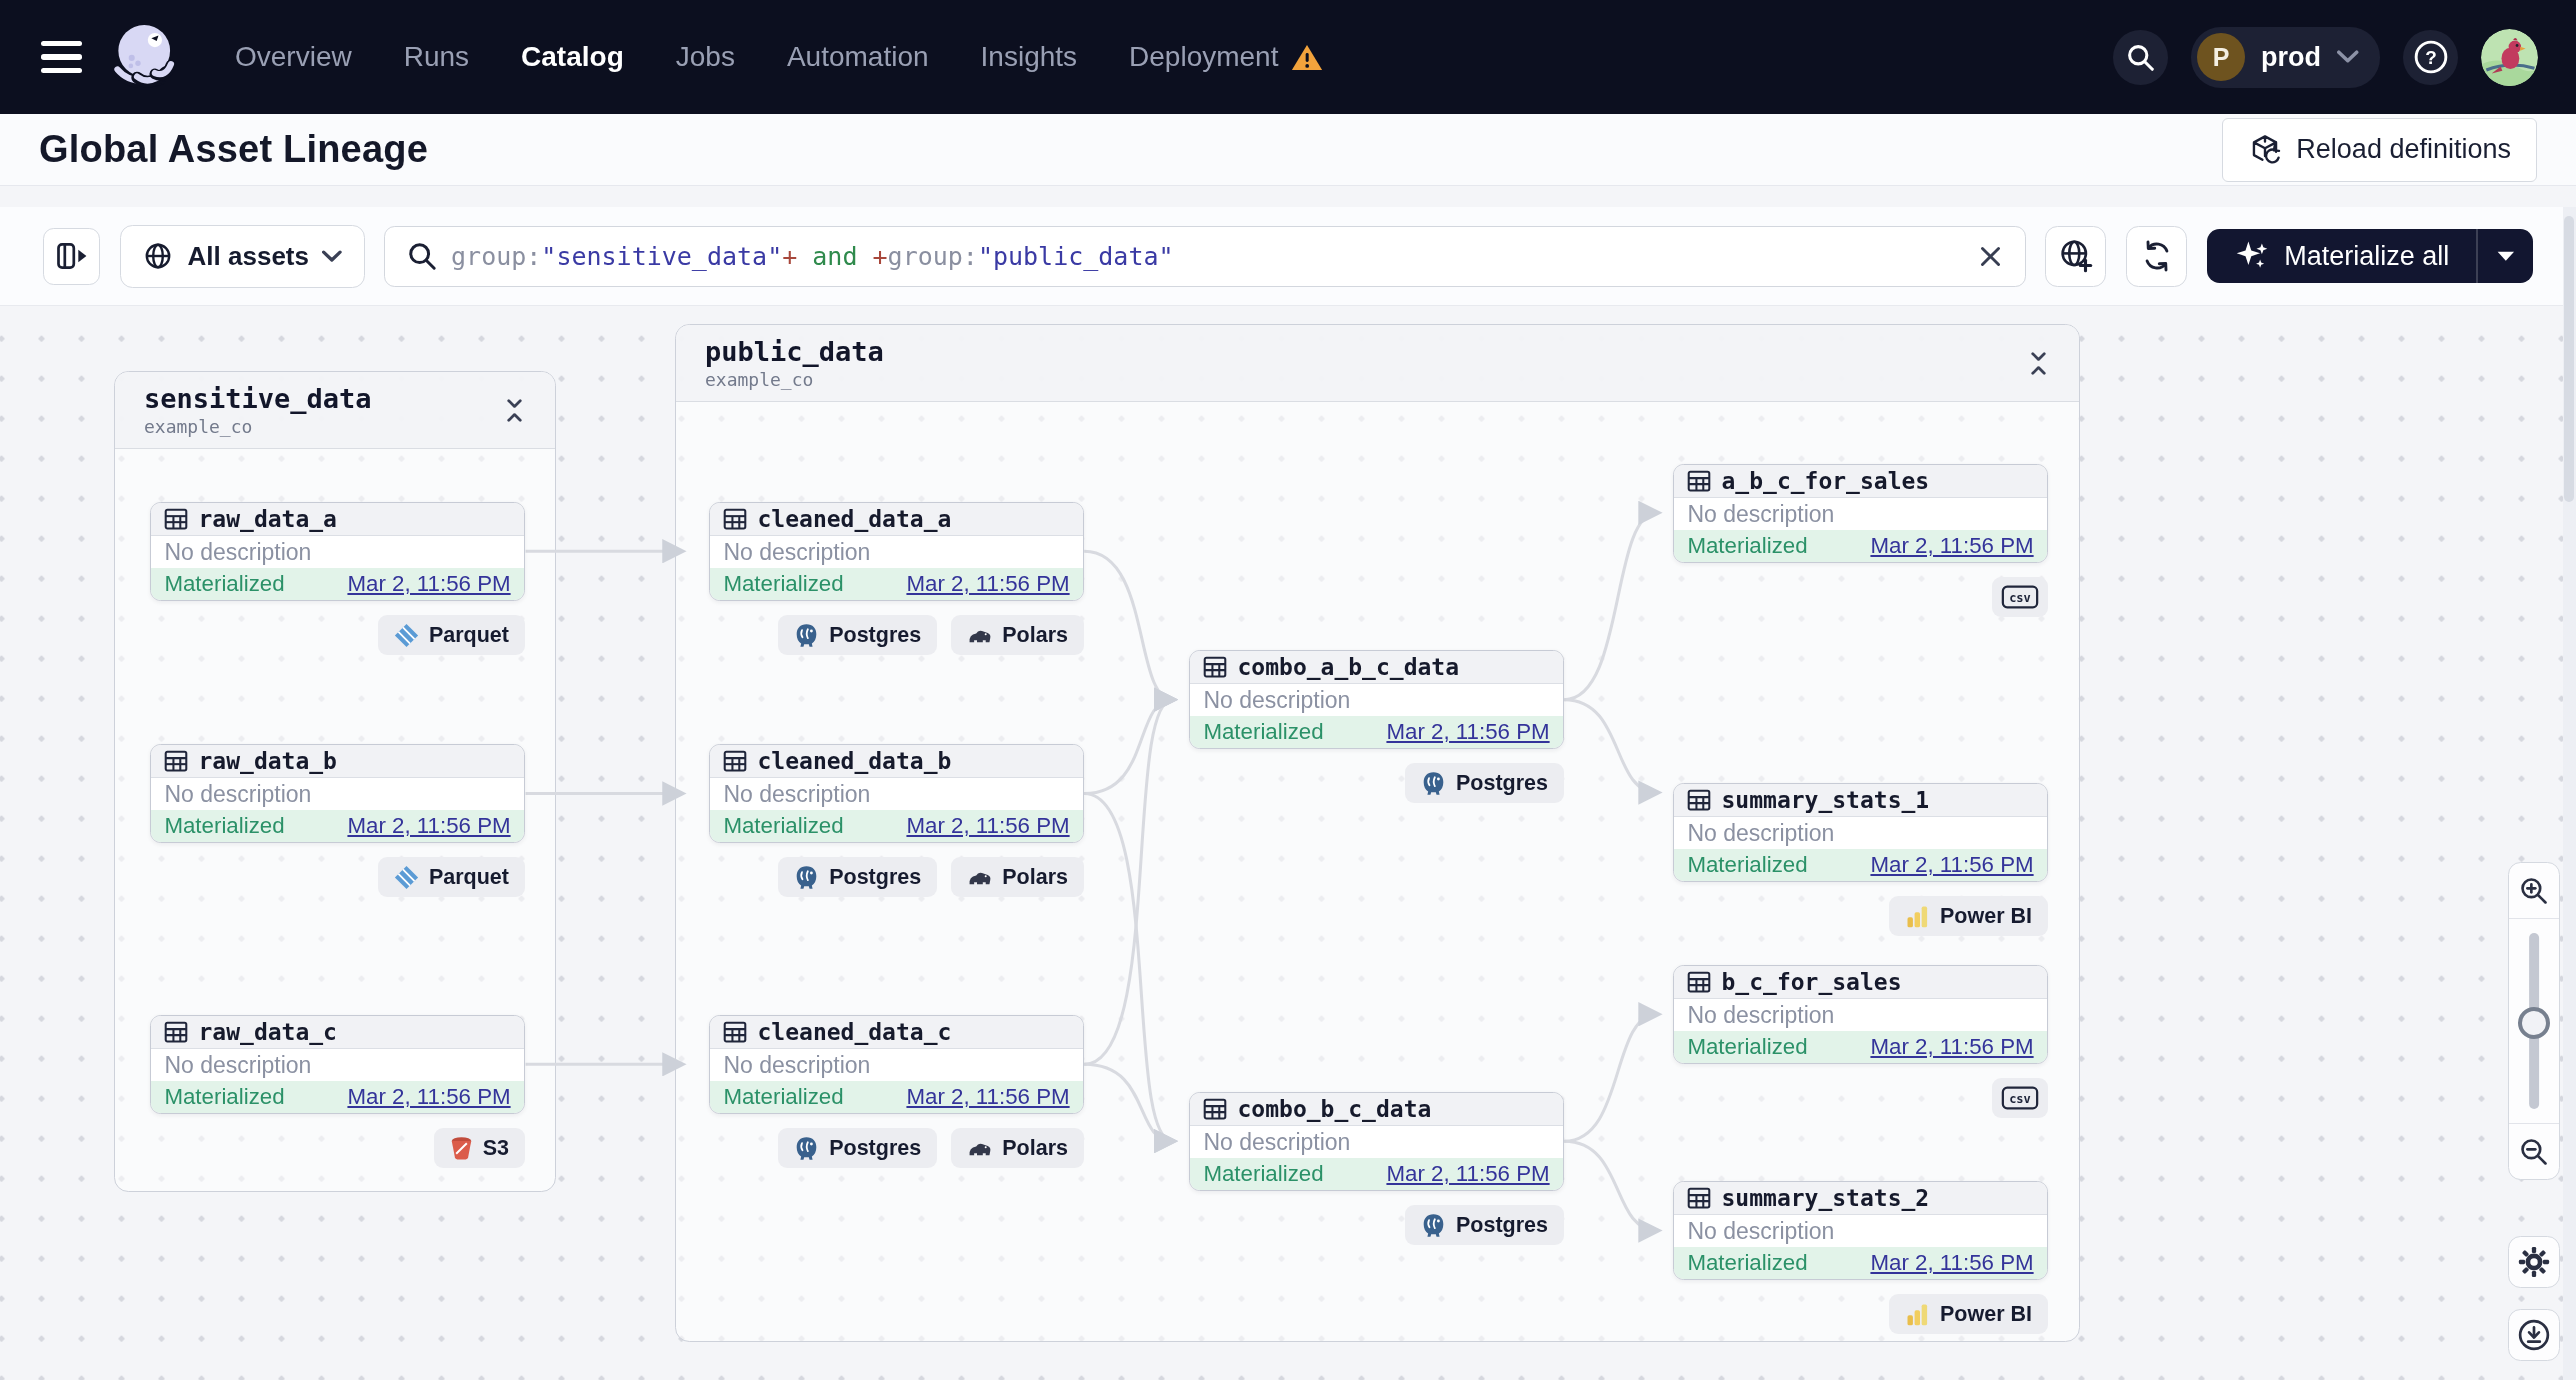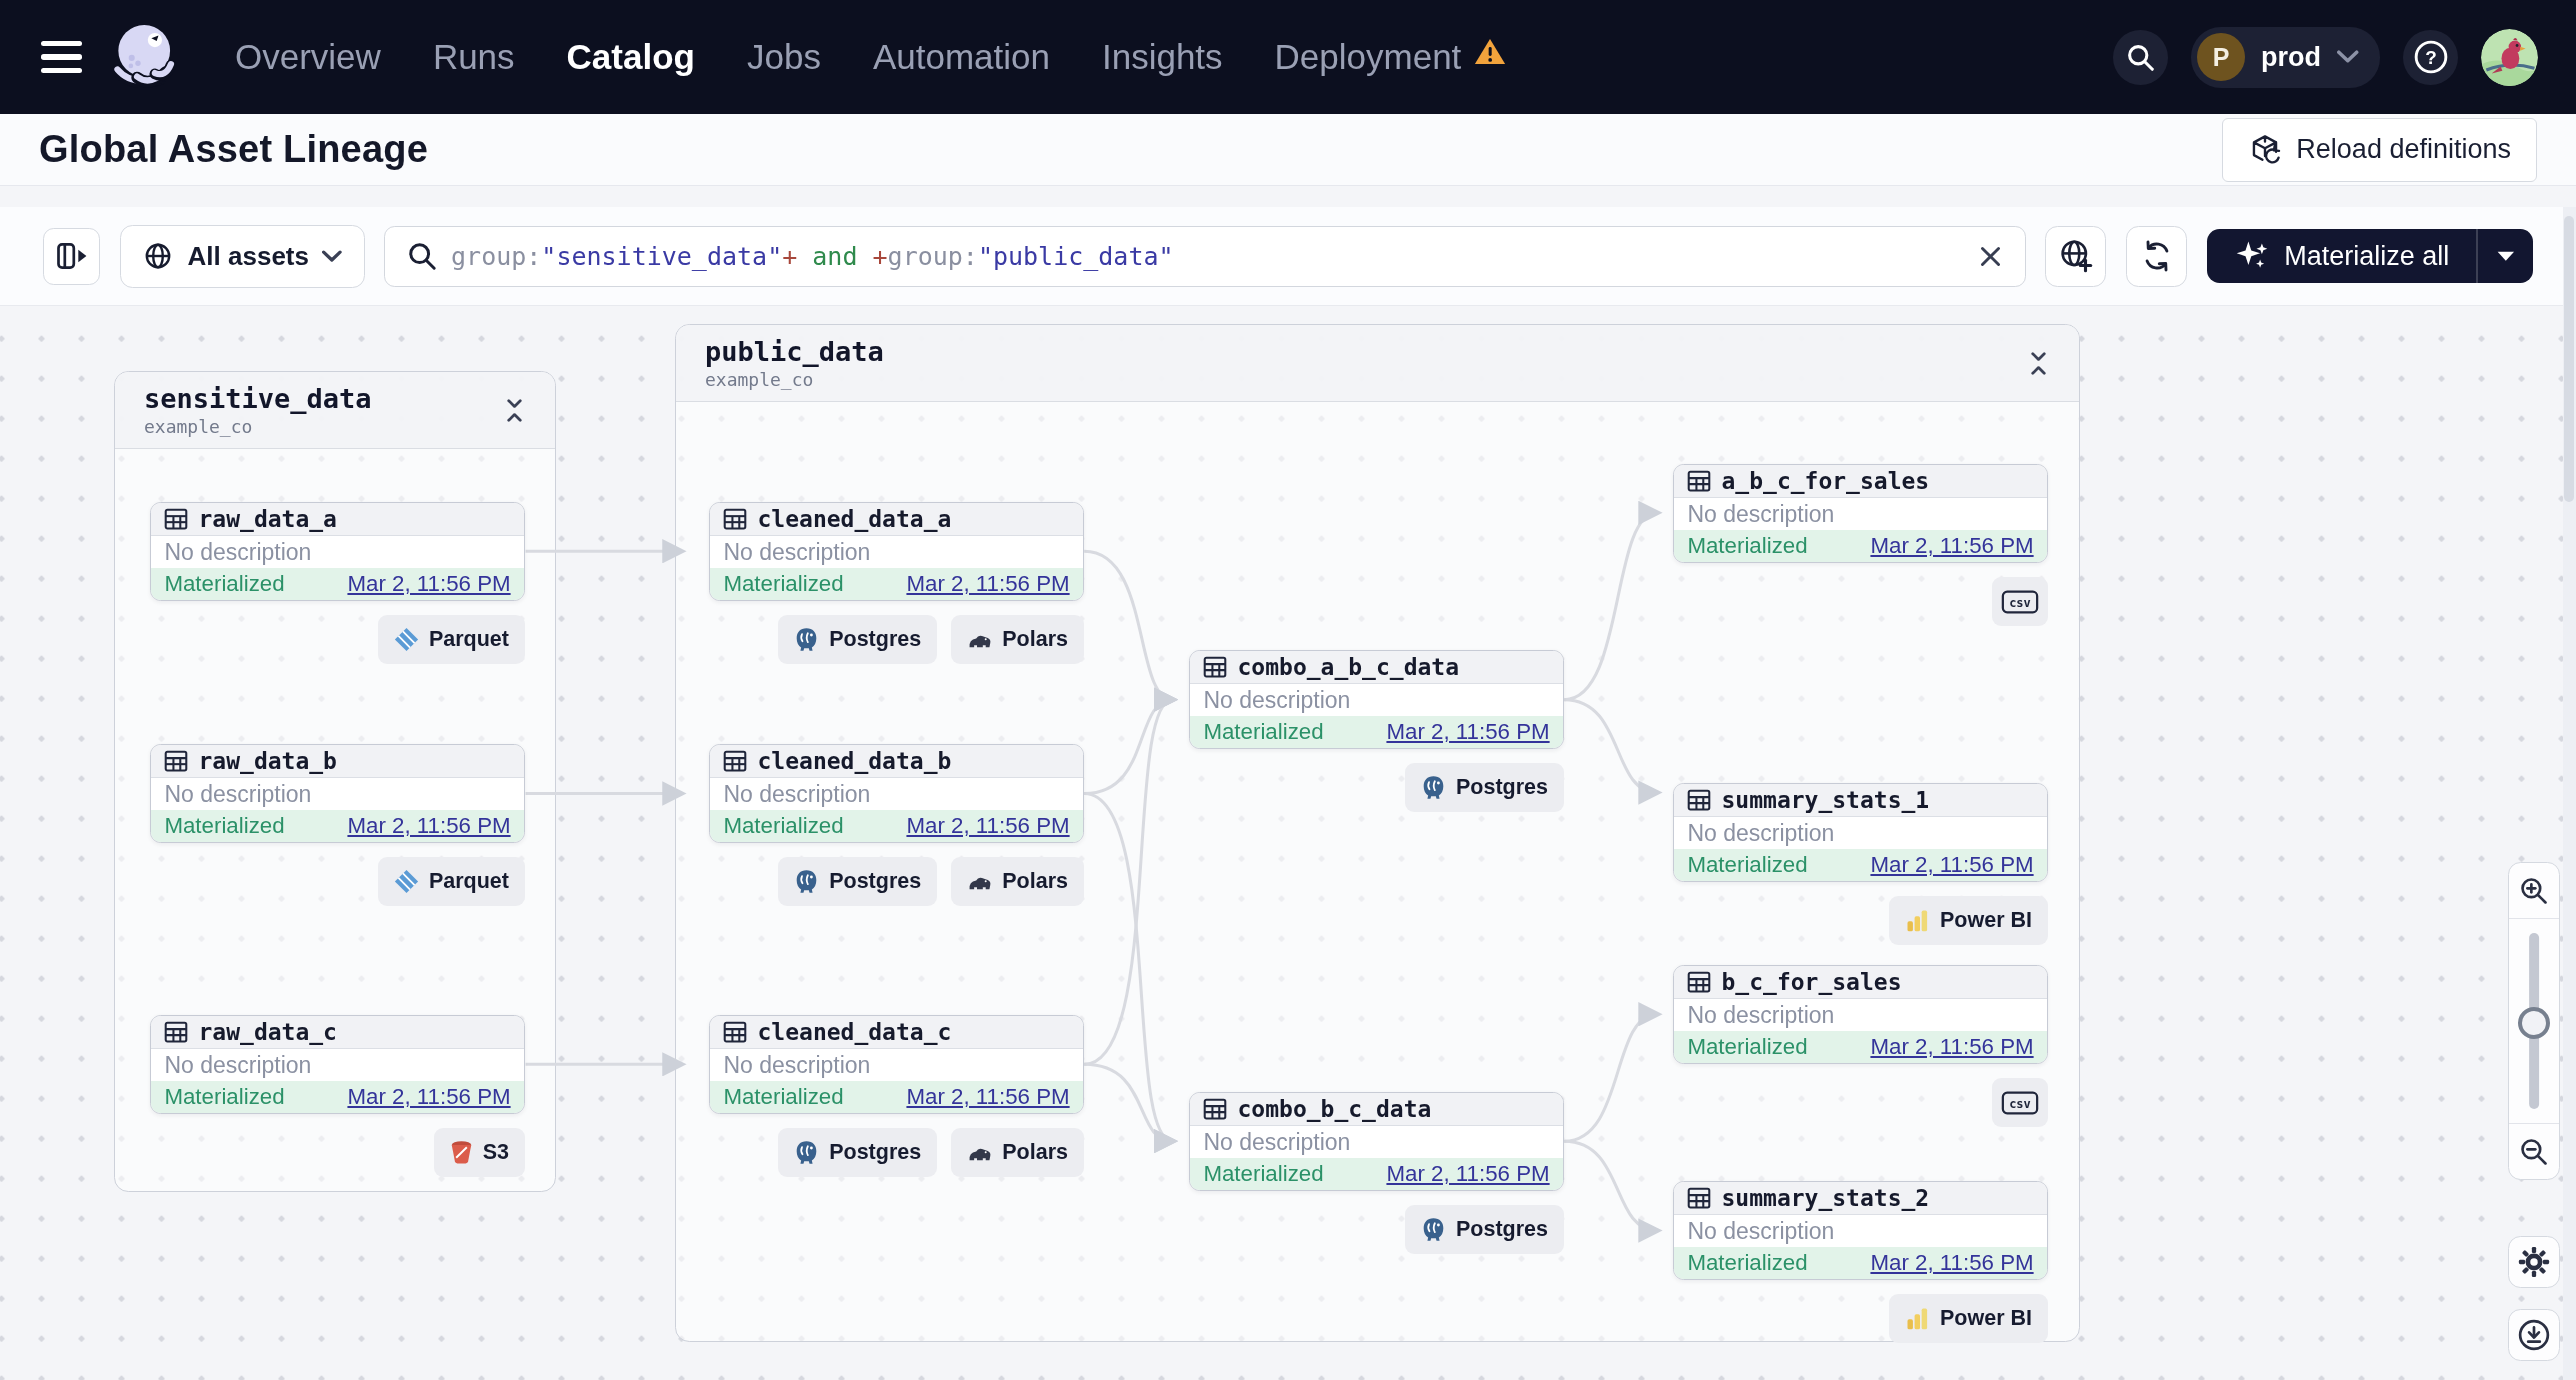--- a/index.html
+++ b/index.html
@@ -7,21 +7,21 @@
     width:2576px;height:1380px;position:relative;overflow:hidden;
     font-family:"Liberation Sans",sans-serif;background:#F4F5F8;
     -webkit-font-smoothing:antialiased;
   }
   
   .navbar{position:absolute;top:0;left:0;width:2576px;height:114px;background:#0C0F1F;display:flex;align-items:center;z-index:60;}
   .hamburger{margin-left:41px;width:41px;display:flex;flex-direction:column;gap:8px;cursor:pointer;}
   .hamburger i{display:block;height:5.4px;border-radius:2.7px;background:#FFFFFF;}
   .logo{margin-left:23px;width:82px;height:88px;}
   .nav-items{display:flex;align-items:center;gap:52px;margin-left:48px;}
-  .nav-item{font-size:35px;color:#9AA0B4;cursor:pointer;display:flex;align-items:flex-start;gap:12.5px;}
+  .nav-item{font-size:28px;color:#9AA0B4;cursor:pointer;display:flex;align-items:center;gap:12.5px;}
   .nav-item.active{color:#FFFFFF;font-weight:700;}
   .nav-right{margin-left:auto;margin-right:38px;display:flex;align-items:center;gap:23px;}
   .circle-btn{width:55px;height:55px;border-radius:50%;background:#1D2134;display:flex;align-items:center;justify-content:center;cursor:pointer;}
   .env-pill{height:61px;background:#1D2134;border-radius:30px;display:flex;align-items:center;gap:16px;padding:0 21.5px 0 6.3px;cursor:pointer;}
   .env-avatar{width:48px;height:48px;border-radius:50%;background:#6E531F;color:#F4EFE2;font-size:25px;font-weight:700;display:flex;align-items:center;justify-content:center;}
   .env-name{color:#FFFFFF;font-size:27px;font-weight:600;}
   .user-avatar{width:57px;height:57px;border-radius:50%;overflow:hidden;cursor:pointer;}
   
   .page-header{position:absolute;top:114px;left:0;width:2576px;height:72px;background:#FAFBFD;border-bottom:1.8px solid #E6E8EE;display:flex;align-items:center;padding:0 39px;box-sizing:border-box;z-index:55;}
   .page-title{font-size:38px;font-weight:700;color:#141829;letter-spacing:0.2px;}
@@ -52,21 +52,21 @@
   .edges{position:absolute;left:0;top:0;z-index:2;pointer-events:none;}
   .asset{position:absolute;width:375px;z-index:3;}
   .node{border:1.8px solid #C7CBD5;border-radius:10.7px;background:#FFFFFF;overflow:hidden;box-shadow:0 1.8px 4.5px rgba(16,20,40,.06);cursor:pointer;}
   .node-header{height:32px;background:#F1F2F5;border-bottom:1.8px solid #DCDFE5;display:flex;align-items:center;gap:11px;padding:0 12.5px;}
   .node-title{font-family:"DejaVu Sans Mono",monospace;font-size:23px;font-weight:700;color:#161A2C;}
   .node-desc{height:32px;display:flex;align-items:center;padding:0 13.4px;font-size:23px;color:#8B91A2;}
   .node-mat{height:32px;background:#E2F3E9;display:flex;align-items:center;justify-content:space-between;padding:0 13.4px;}
   .mat-label{font-size:22.3px;color:#2B9168;}
   .mat-date{font-size:22.3px;color:#34349A;text-decoration:underline;}
   .tags{position:absolute;top:113px;left:0;width:100%;display:flex;justify-content:flex-end;gap:14.3px;}
-  .tag{height:49px;background:#ECEDF1;border-radius:9px;display:flex;align-items:center;gap:9.8px;padding:0 16px;font-size:21.5px;font-weight:700;color:#161B2F;cursor:pointer;}
+  .tag{height:40px;background:#ECEDF1;border-radius:9px;display:flex;align-items:center;gap:9.8px;padding:0 16px;font-size:21.5px;font-weight:700;color:#161B2F;cursor:pointer;}
   .tag.icon-only{padding:0 9px;}
   .tag-ic{display:flex;align-items:center;}
   
   .zoom-panel{position:absolute;left:2508px;top:554px;width:52px;background:#FDFDFE;border:1.8px solid #D5D9E0;border-radius:12.5px;z-index:10;box-sizing:border-box;}
   .zp-btn{height:55px;display:flex;align-items:center;justify-content:center;cursor:pointer;}
   .zp-slider{height:204px;border-top:1.8px solid #E2E4EA;border-bottom:1.8px solid #E2E4EA;position:relative;}
   .zp-track{position:absolute;left:50%;transform:translateX(-50%);top:14.3px;bottom:14.3px;width:9.8px;border-radius:5.4px;background:#C4C8D2;}
   .zp-thumb{position:absolute;left:50%;transform:translateX(-50%);top:88px;width:32px;height:32px;border-radius:50%;background:#F1F2F6;border:4.5px solid #77808F;box-sizing:border-box;cursor:pointer;}
   .util-btn{position:absolute;left:2508px;width:52px;height:52px;background:#FDFDFE;border:1.8px solid #D5D9E0;border-radius:12.5px;display:flex;align-items:center;justify-content:center;cursor:pointer;z-index:10;box-sizing:border-box;}
   .scroll-track{position:absolute;right:0;top:207px;width:13.4px;height:1173px;background:#EDEFF4;z-index:70;}

